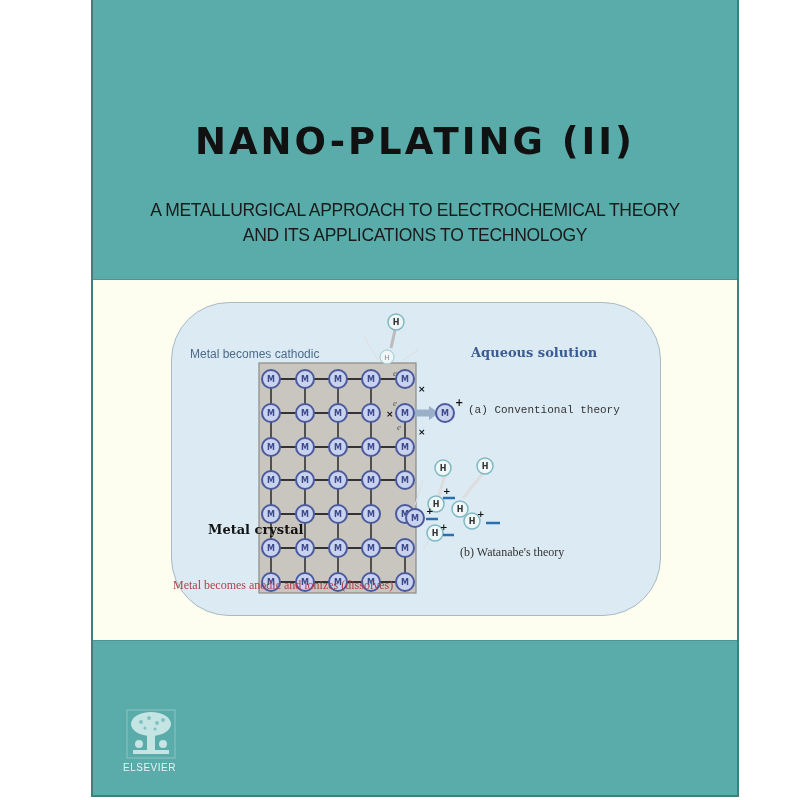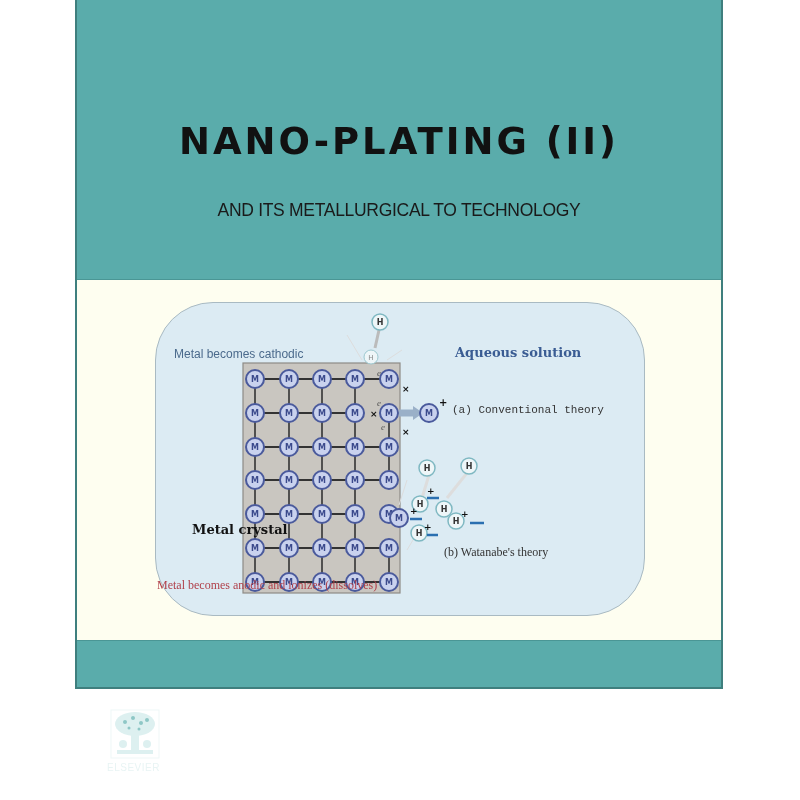--- a/index.html
+++ b/index.html
@@ -5,24 +5,24 @@
     html, body {
       margin: 0;
       padding: 0;
       width: 800px;
       height: 800px;
       background: #ffffff;
       overflow: hidden;
     }
     .cover {
       position: absolute;
-      left: 75px;
+      left: 91px;
       top: 0;
       width: 648px;
-      height: 689px;
+      height: 797px;
       background: #5aacab;
       border-left: 2px solid #3f7f7e;
       border-right: 2px solid #3f7f7e;
       border-bottom: 2px solid #3f7f7e;
       box-sizing: border-box;
     }
     .title {
       position: absolute;
       left: 0;
       top: 120px;
@@ -149,21 +149,22 @@
       color: #e8f4f4;
       letter-spacing: 0.5px;
     }
   </style>
 </head>
 <body>
 
 <div class="cover">
   <div class="title">NANO-PLATING (II)</div>
   <div class="subtitle">
-    <div>AND ITS METALLURGICAL TO TECHNOLOGY</div>
+    <div>A METALLURGICAL APPROACH TO ELECTROCHEMICAL THEORY</div>
+    <div>AND ITS APPLICATIONS TO TECHNOLOGY</div>
   </div>
 
   <div class="band">
     <div class="panel"></div>
 
     <svg class="diagram" width="646" height="360">
       <defs>
         <marker id="arrowL" markerWidth="6" markerHeight="6" refX="5" refY="3" orient="auto">
           <path d="M0,0 L6,3 L0,6 z" fill="#2a6fb0"></path>
         </marker>

